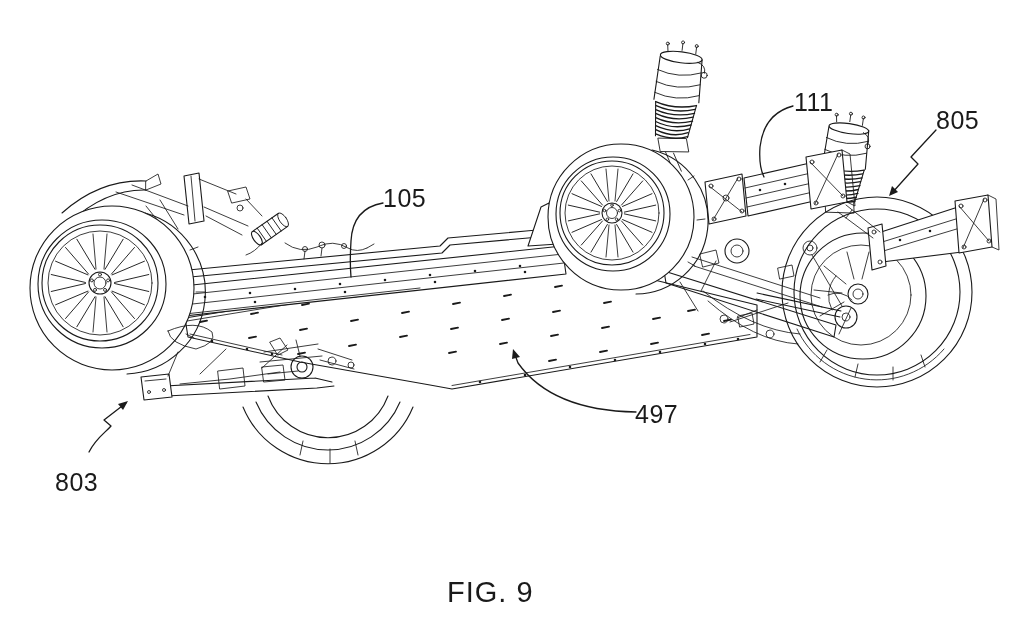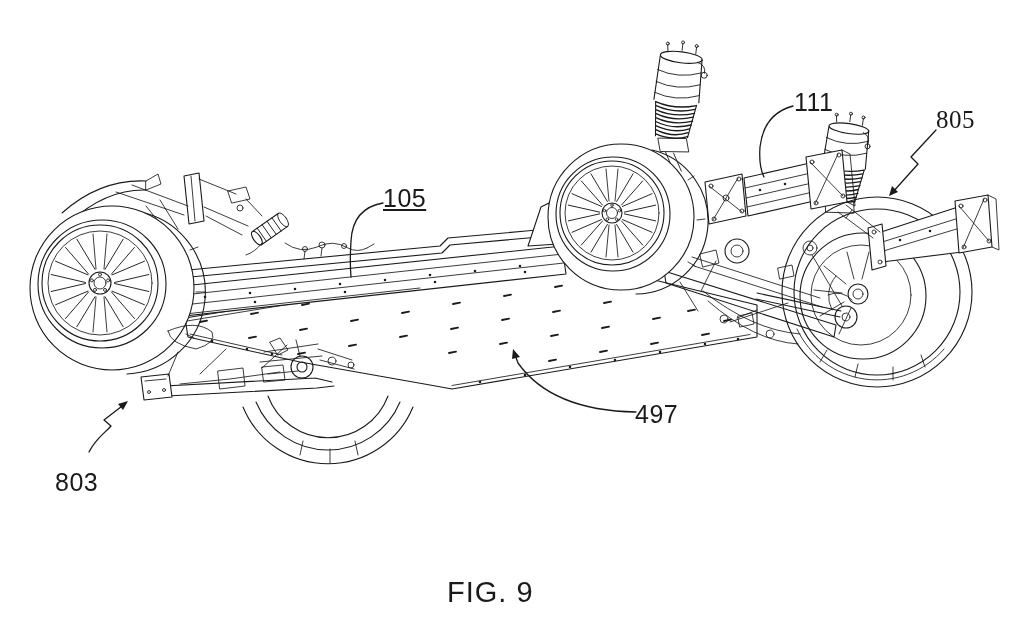--- a/index.html
+++ b/index.html
@@ -278,21 +278,21 @@
     <path class="ld" d="M793,106 C770,112 762,130 760,147 C759,161 761,171 764,177"></path>
     <path class="ld" d="M936,130 L911,157 L918,164 L892,193"></path>
     <polygon class="ah" points="889,196 898,192 892,186"></polygon>
     <path class="ld" d="M636,412 C578,411 540,394 518,363 L514,352"></path>
     <polygon class="ah" points="513,349 520,357 512,359"></polygon>
     <path class="ld" d="M89,452 C96,438 106,432 111,426 L104,420 L126,403"></path>
     <polygon class="ah" points="128,401 123,410 118,404"></polygon>
   </g>
 </svg>
 
-<div class="ref-label" style="left:383px; top:184px;text-decoration:underline;">105</div>
+<div class="ref-label" style="left:383px; top:184px;">105</div>
 <div class="ref-label" style="left:794px; top:88px;">111</div>
-<div class="ref-label" style="left:936px; top:106px;font-family:Liberation Serif, serif;">805</div>
+<div class="ref-label" style="left:936px; top:106px;">805</div>
 <div class="ref-label" style="left:635px; top:400px;">497</div>
 <div class="ref-label" style="left:55px; top:452px;margin-top:16px;">803</div>
 
 <div id="fig-caption">FIG. 9</div>
 
 </div>
 
 </body></html>

